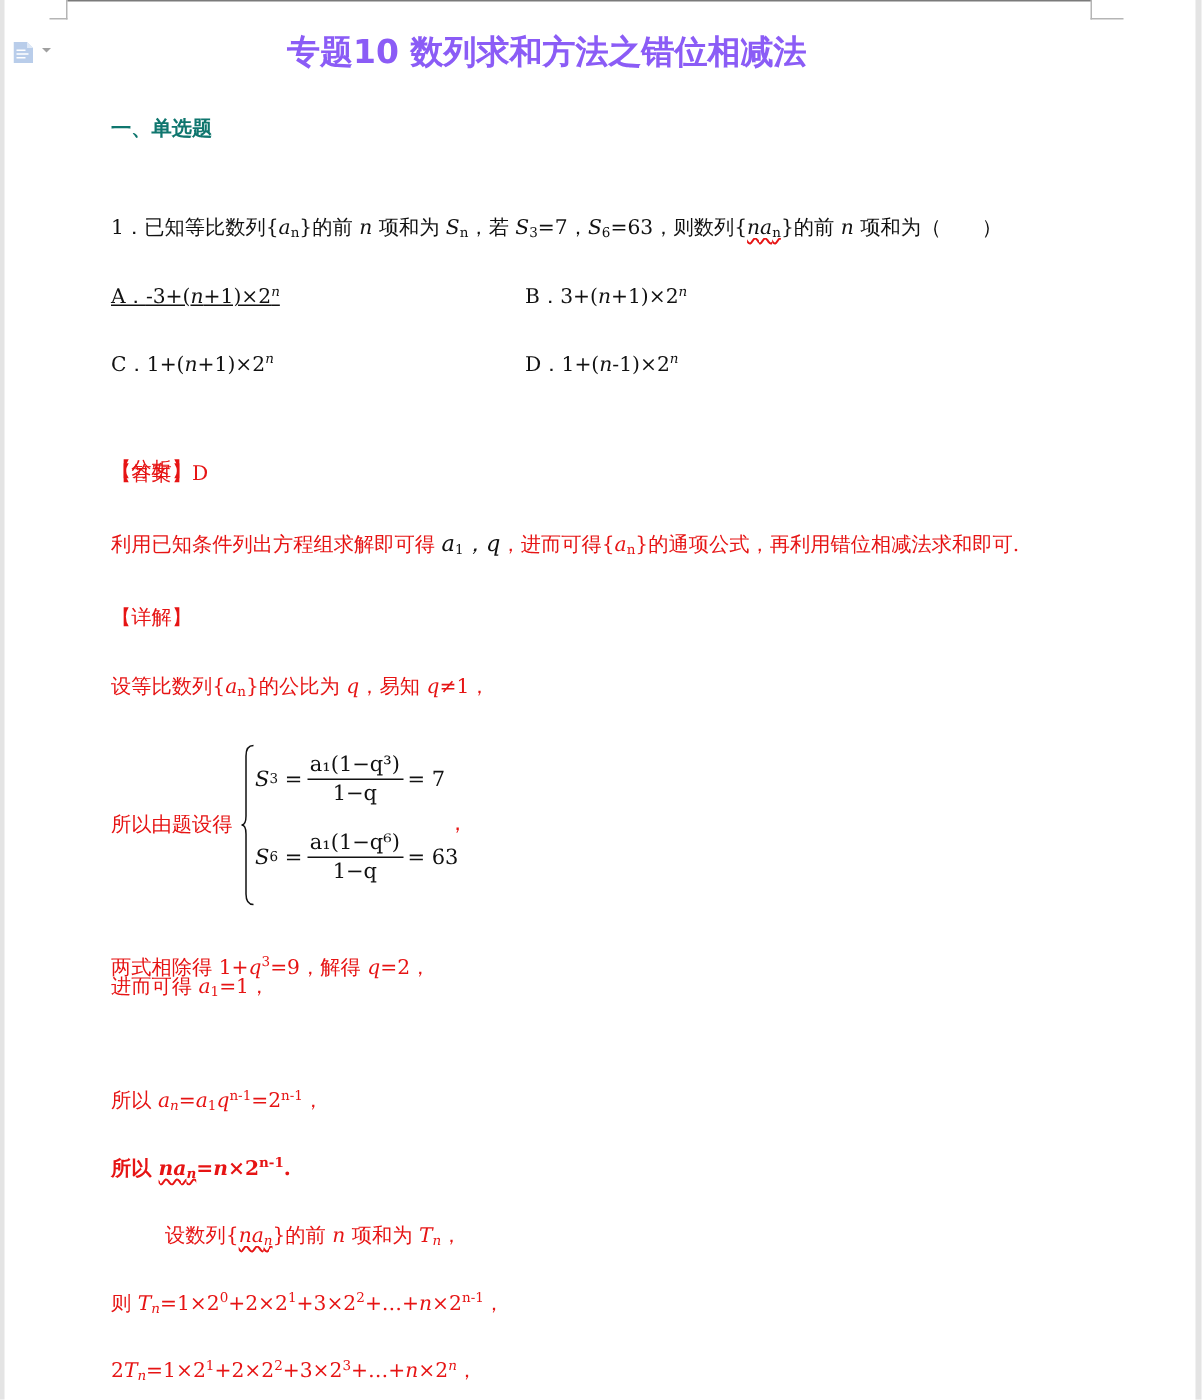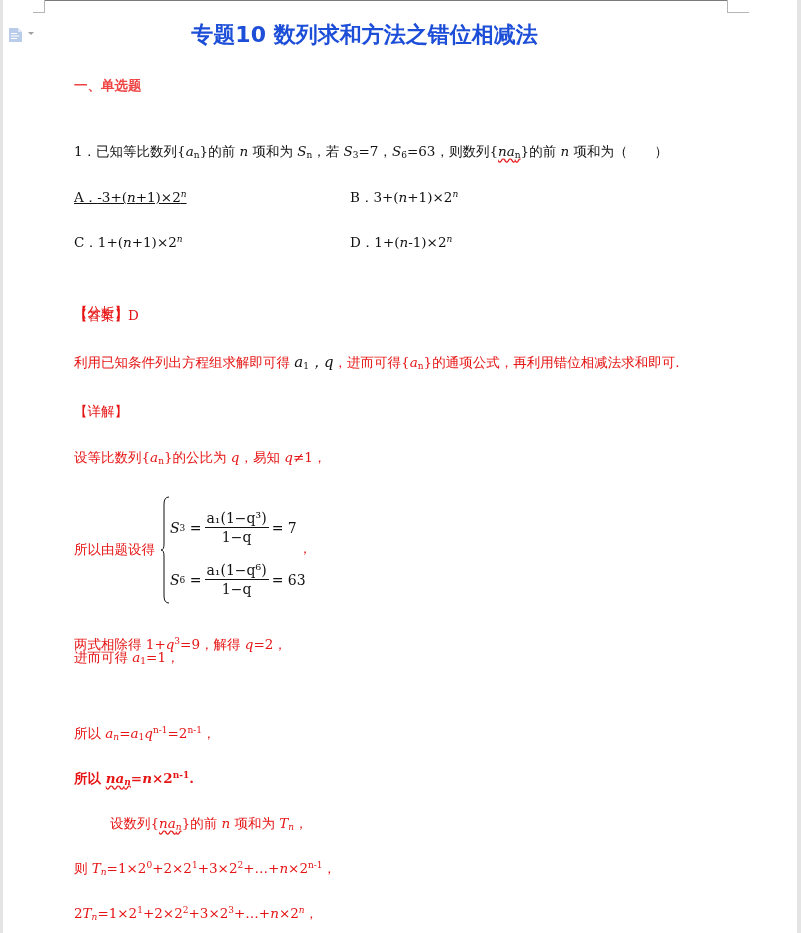--- a/index.html
+++ b/index.html
@@ -13,34 +13,34 @@
   .margin-tl-h { position:absolute; left:33px; top:12px; width:12px; height:1px; background:#b5b5b5; }
   .margin-tl-v { position:absolute; left:44px; top:0; width:1px; height:13px; background:#b5b5b5; }
   .margin-top { position:absolute; left:45px; top:0; width:683px; height:1px; background:#7a7a7a; }
   .margin-tr-v { position:absolute; left:727px; top:0; width:1px; height:13px; background:#b5b5b5; }
   .margin-tr-h { position:absolute; left:727px; top:12px; width:22px; height:1px; background:#b5b5b5; }
   .doc-icon { position:absolute; left:9px; top:28px; width:13px; height:14px; cursor:pointer; }
   .doc-caret { position:absolute; left:28px; top:32px; width:0; height:0;
     border-left:3px solid transparent; border-right:3px solid transparent; border-top:3px solid #a0a0a0; cursor:pointer; }
   .title {
     position:absolute; left:0; width:729px; top:20px; text-align:center;
-    color:#1d4ed8; font-family:"DejaVu Sans","Liberation Sans",sans-serif; font-weight:bold; font-size:22px; letter-spacing:0px;
+    color:#8b5cf6; font-family:"DejaVu Sans","Liberation Sans",sans-serif; font-weight:bold; font-size:22px; letter-spacing:0px;
   }
   .line { position:absolute; left:74px; font-size:13.5px; white-space:nowrap; }
   .black { color:#111;margin-top:20px; }
   .red { color:#e61414; }
-  .hd { font-family:"DejaVu Sans","Liberation Sans",sans-serif; font-weight:bold; font-size:13.5px; color:#ef4444; }
+  .hd { font-family:"DejaVu Sans","Liberation Sans",sans-serif; font-weight:bold; font-size:13.5px; color:#0f766e; }
   i { font-style:italic; }
   sub { font-size:9px; vertical-align:-2px; }
   sup { font-size:9px; vertical-align:5px; }
   .wavy { text-decoration: underline wavy #e61414; text-underline-offset:2px; }
   .eq-block { position:absolute; left:160px; top:496px; width:150px; height:108px; }
   .brace { position:absolute; left:0; top:0; width:10px; height:108px; }
   .eq-row { position:absolute; left:10px; display:flex; align-items:center; color:#111; font-size:14px; font-family:"DejaVu Serif","Liberation Serif",serif; }
-  .frac { display:inline-flex; flex-direction:column; align-items:center; margin:8px 3px; }
+  .frac { display:inline-flex; flex-direction:column; align-items:center; margin:0 3px; }
   .frac .num { padding:0 2px 1px 2px; border-bottom:1px solid #111; white-space:nowrap; }
   .frac .den { padding-top:1px; }
   .comma-after { position:absolute; left:298px; top:540px; color:#e61414; font-size:14px; }
 </style>
 </head>
 <body>
 
 <div class="left-edge"></div>
 <div class="right-edge"></div>
 

